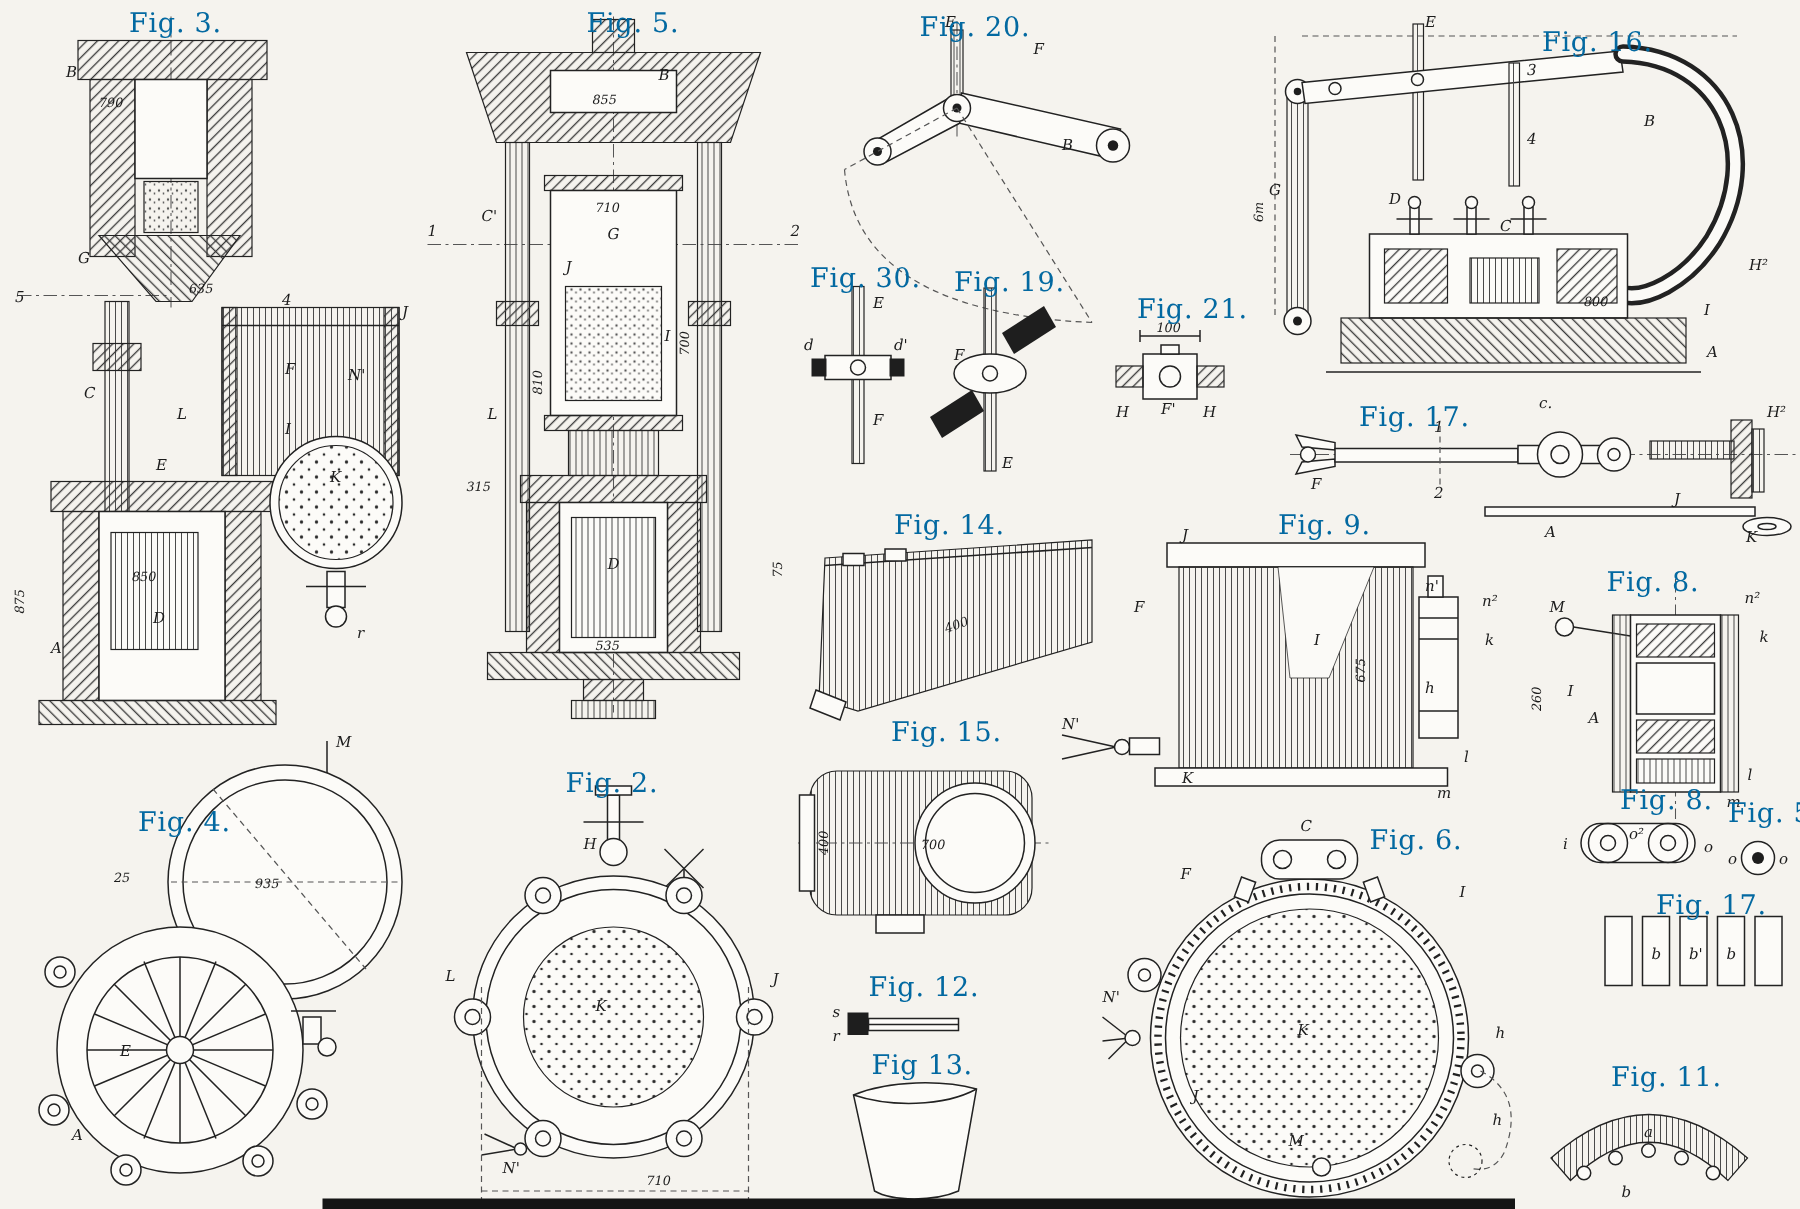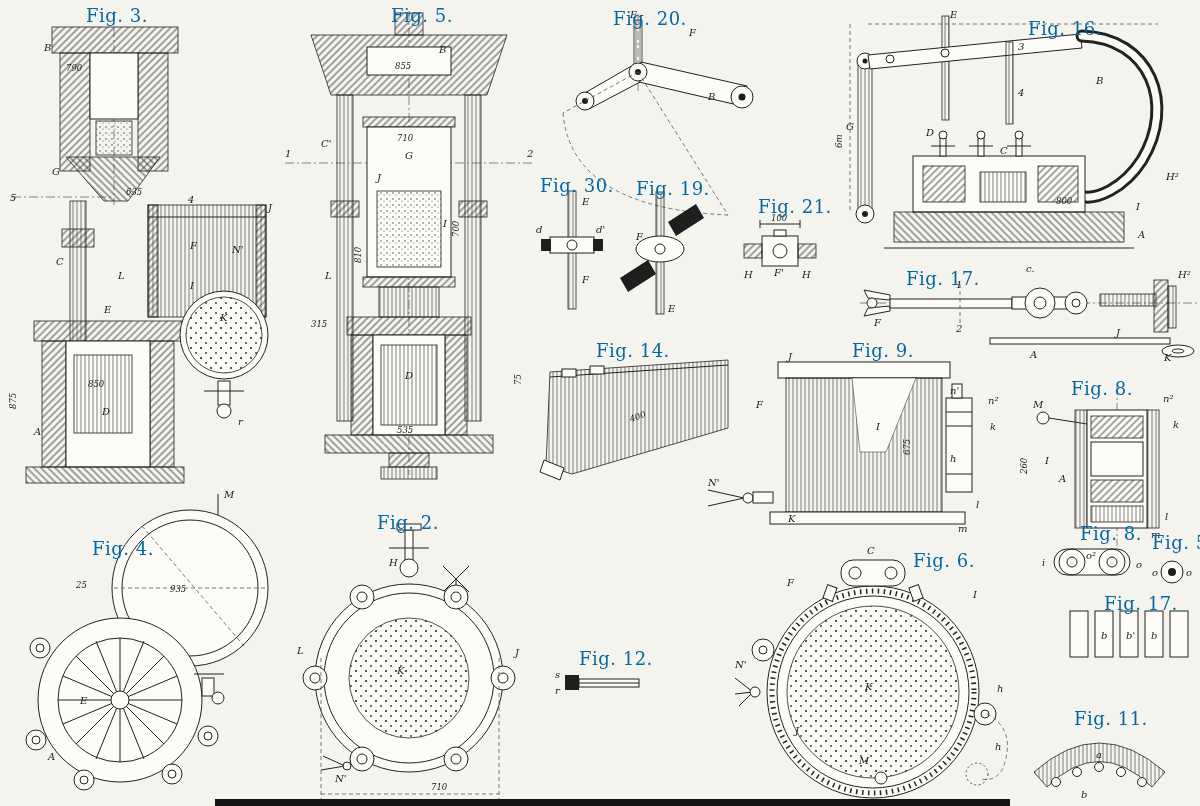--- a/index.html
+++ b/index.html
@@ -367,20 +367,35 @@
     <text x="148" y="24">n²</text>
     <text x="158" y="50">k</text>
     <text x="30" y="86">I</text>
     <text x="44" y="104">A</text>
     <text x="150" y="142">l</text>
     <text x="136" y="160">m</text>
     <text class="dim" x="12" y="96" transform="rotate(-90 12 96)">260</text>
   </svg>
 </figure>
 
+<figure class="fig" style="left:528px;top:478px;width:178px;height:162px">
+  <figcaption class="cap" style="left:66px;top:0">Fig. 15.</figcaption>
+  <svg viewBox="0 0 178 162" width="178" height="162">
+    <g>
+      <line class="cl" x1="4" y1="84" x2="174" y2="84"></line>
+      <rect class="p" fill="url(#vlines)" x="12" y="36" width="148" height="96" rx="18"></rect>
+      <circle class="sw" cx="122" cy="84" r="40"></circle>
+      <circle class="s" cx="122" cy="84" r="33"></circle>
+      <rect class="sw" x="5" y="52" width="10" height="64"></rect>
+      <rect class="sw" x="56" y="132" width="32" height="12"></rect>
+    </g>
+    <text class="dim" x="86" y="88">700</text>
+    <text class="dim" x="24" y="92" transform="rotate(-90 24 92)">400</text>
+  </svg>
+</figure>
 
 <figure class="fig" style="left:22px;top:488px;width:268px;height:316px">
   <figcaption class="cap" style="left:70px;top:50px">Fig. 4.</figcaption>
   <svg viewBox="0 0 268 316" width="268" height="316">
     <g>
       <path class="s" d="M 196,6 L 196,34 L 184,46" stroke-width="4"></path>
       <circle class="sw" cx="168" cy="100" r="78" stroke-width="1.5"></circle>
       <circle class="s" cx="168" cy="100" r="68"></circle>
       <line class="dash" x1="92" y1="100" x2="244" y2="100"></line>
       <line class="dash" x1="120" y1="38" x2="222" y2="158"></line>
@@ -465,20 +480,29 @@
     <g>
       <rect class="dk" x="12" y="27" width="14" height="15"></rect>
       <rect class="sw" x="26" y="31" width="60" height="8"></rect>
       <line class="s" x1="26" y1="35" x2="86" y2="35"></line>
     </g>
     <text x="2" y="30">s</text>
     <text x="2" y="46">r</text>
   </svg>
 </figure>
 
+<figure class="fig" style="left:553px;top:698px;width:112px;height:106px">
+  <figcaption class="cap" style="left:28px;top:2px">Fig 13.</figcaption>
+  <svg viewBox="0 0 112 106" width="112" height="106">
+    <g>
+      <path class="sw" d="M 16,32 C 40,22 76,22 98,28 L 86,96 C 70,103 42,103 30,96 Z"></path>
+      <path class="s" d="M 16,32 C 40,40 76,40 98,28"></path>
+    </g>
+  </svg>
+</figure>
 
 <figure class="fig" style="left:733px;top:528px;width:282px;height:276px">
   <figcaption class="cap" style="left:180px;top:22px">Fig. 6.</figcaption>
   <svg viewBox="0 0 282 276" width="282" height="276">
     <g>
       <circle class="sw" cx="140" cy="164" r="106" stroke-width="1.8"></circle>
       <circle cx="140" cy="164" r="101" fill="none" stroke="#222" stroke-width="5" stroke-dasharray="1.5 4.5"></circle>
       <circle class="s" cx="140" cy="164" r="96"></circle>
       <circle class="p" fill="url(#dots)" cx="140" cy="164" r="86"></circle>
       <rect class="sw" x="108" y="32" width="64" height="26" rx="12"></rect>

